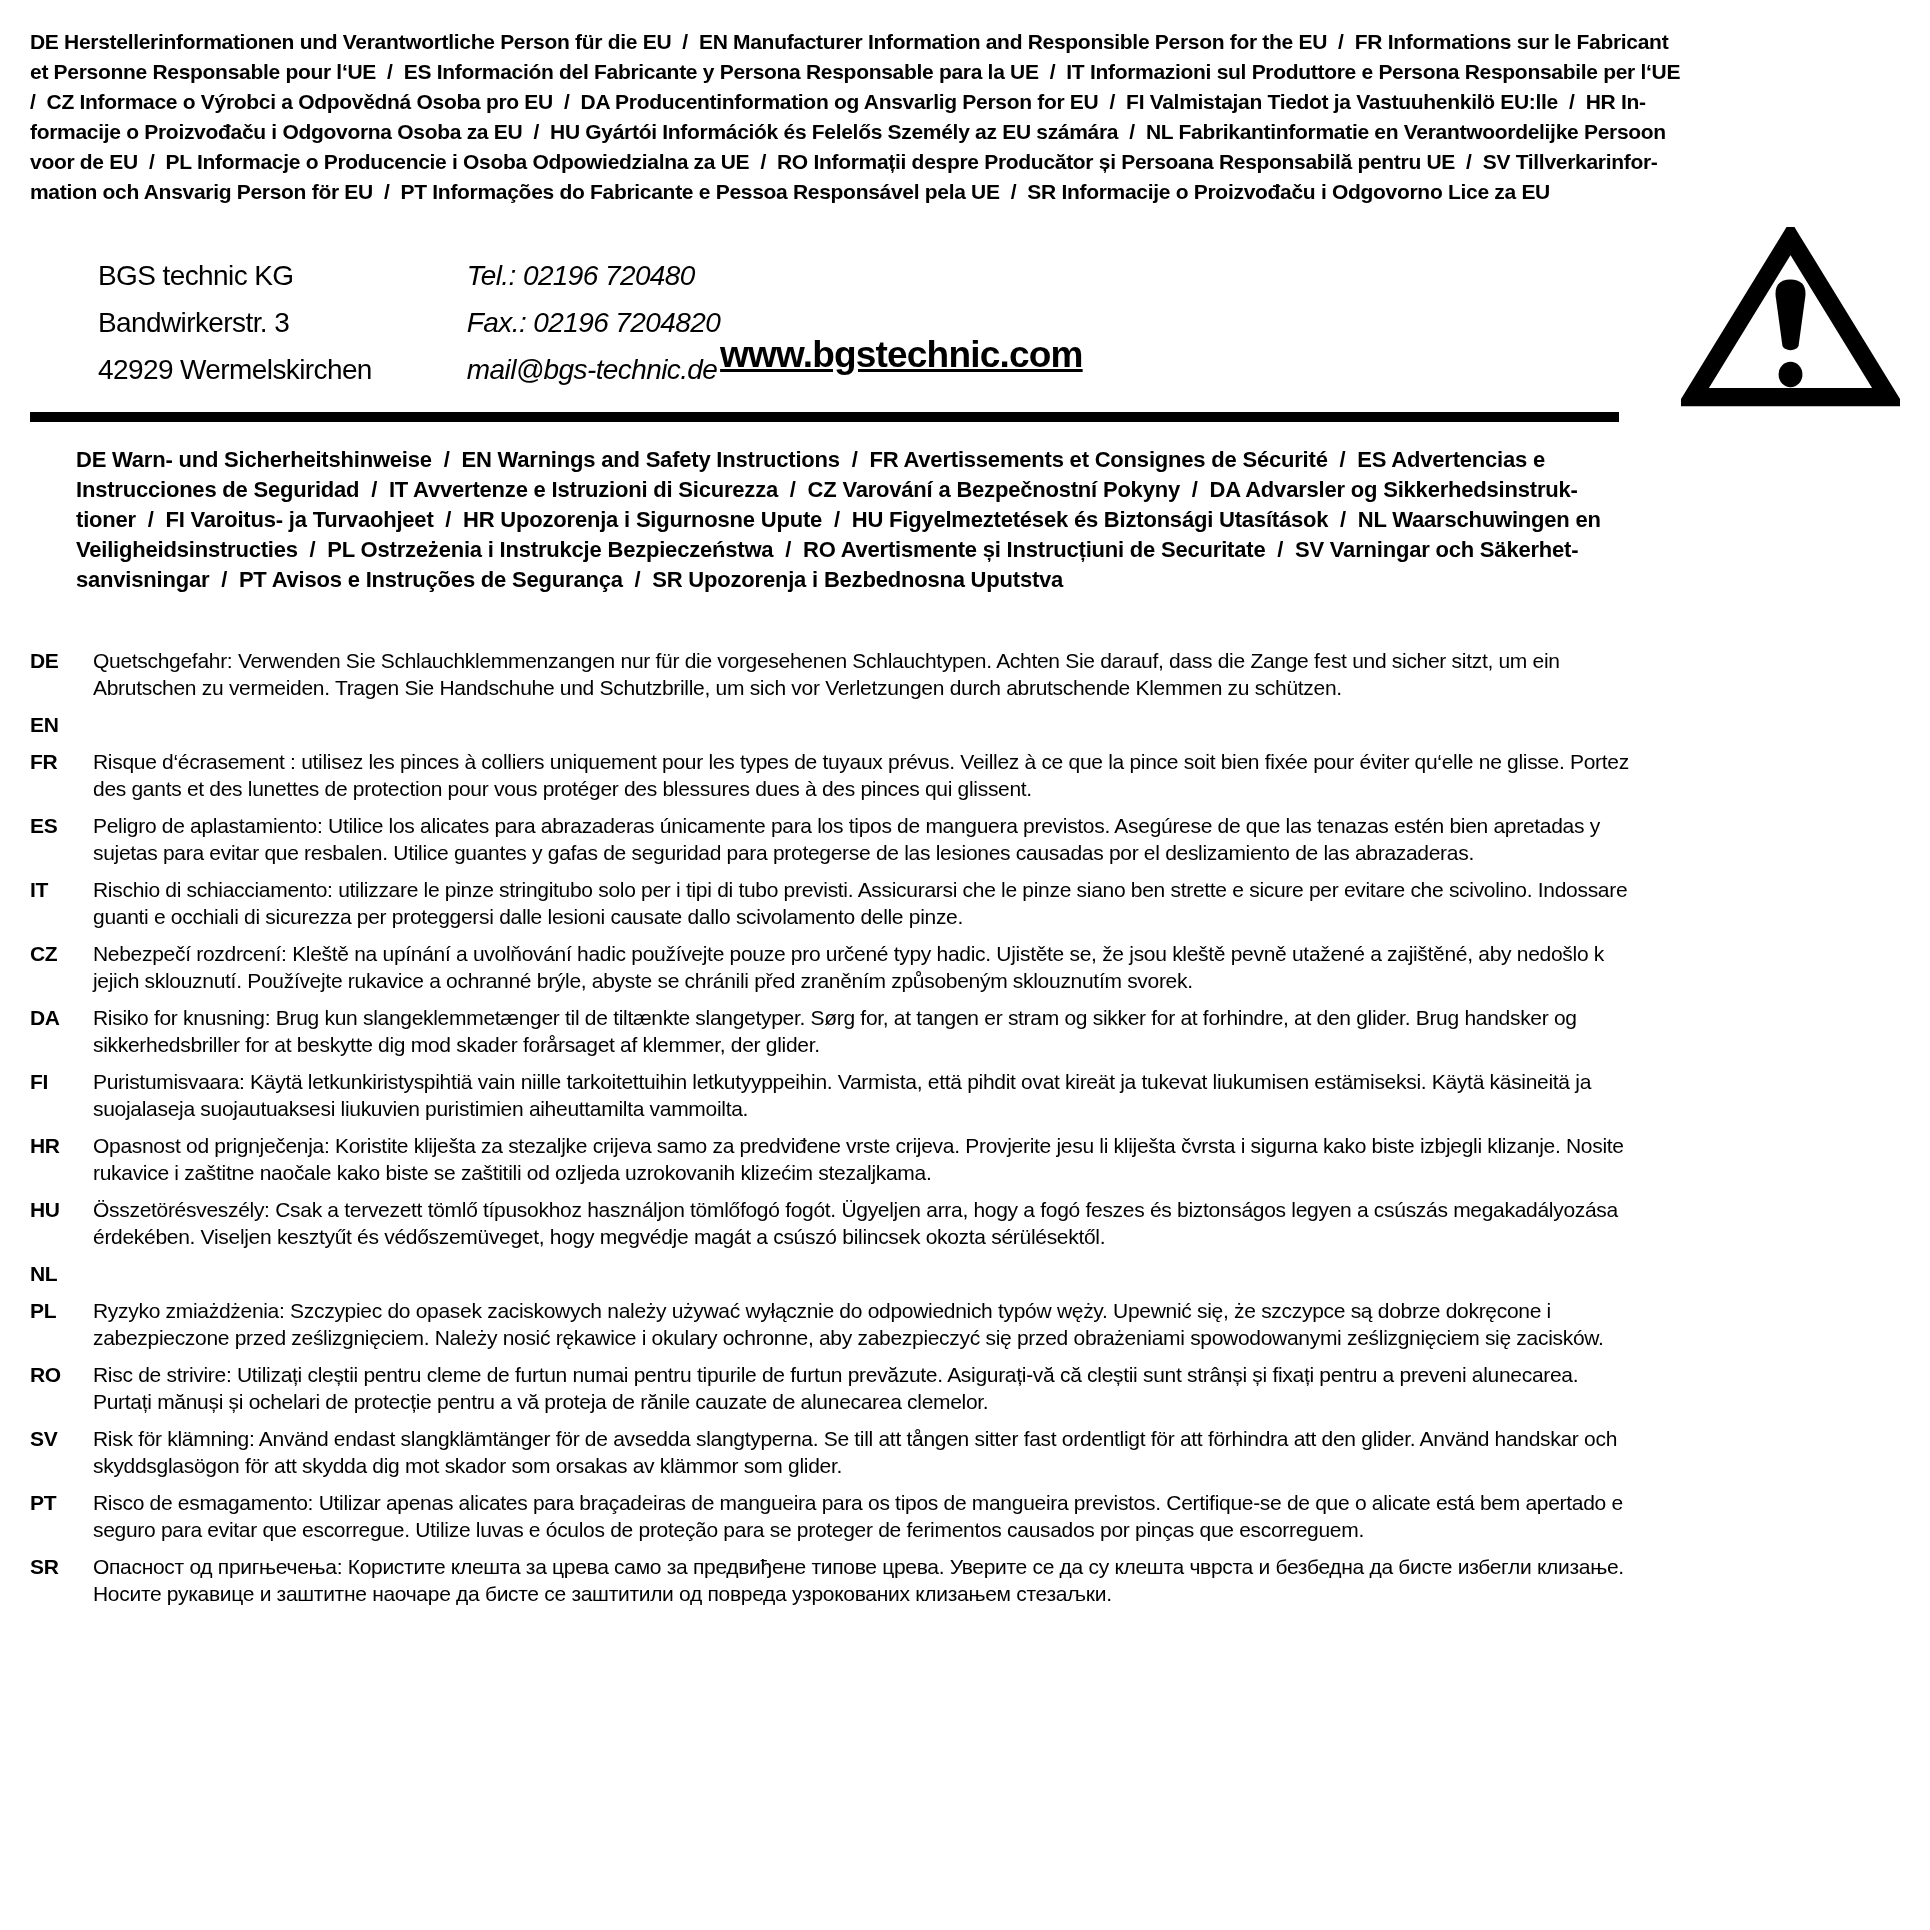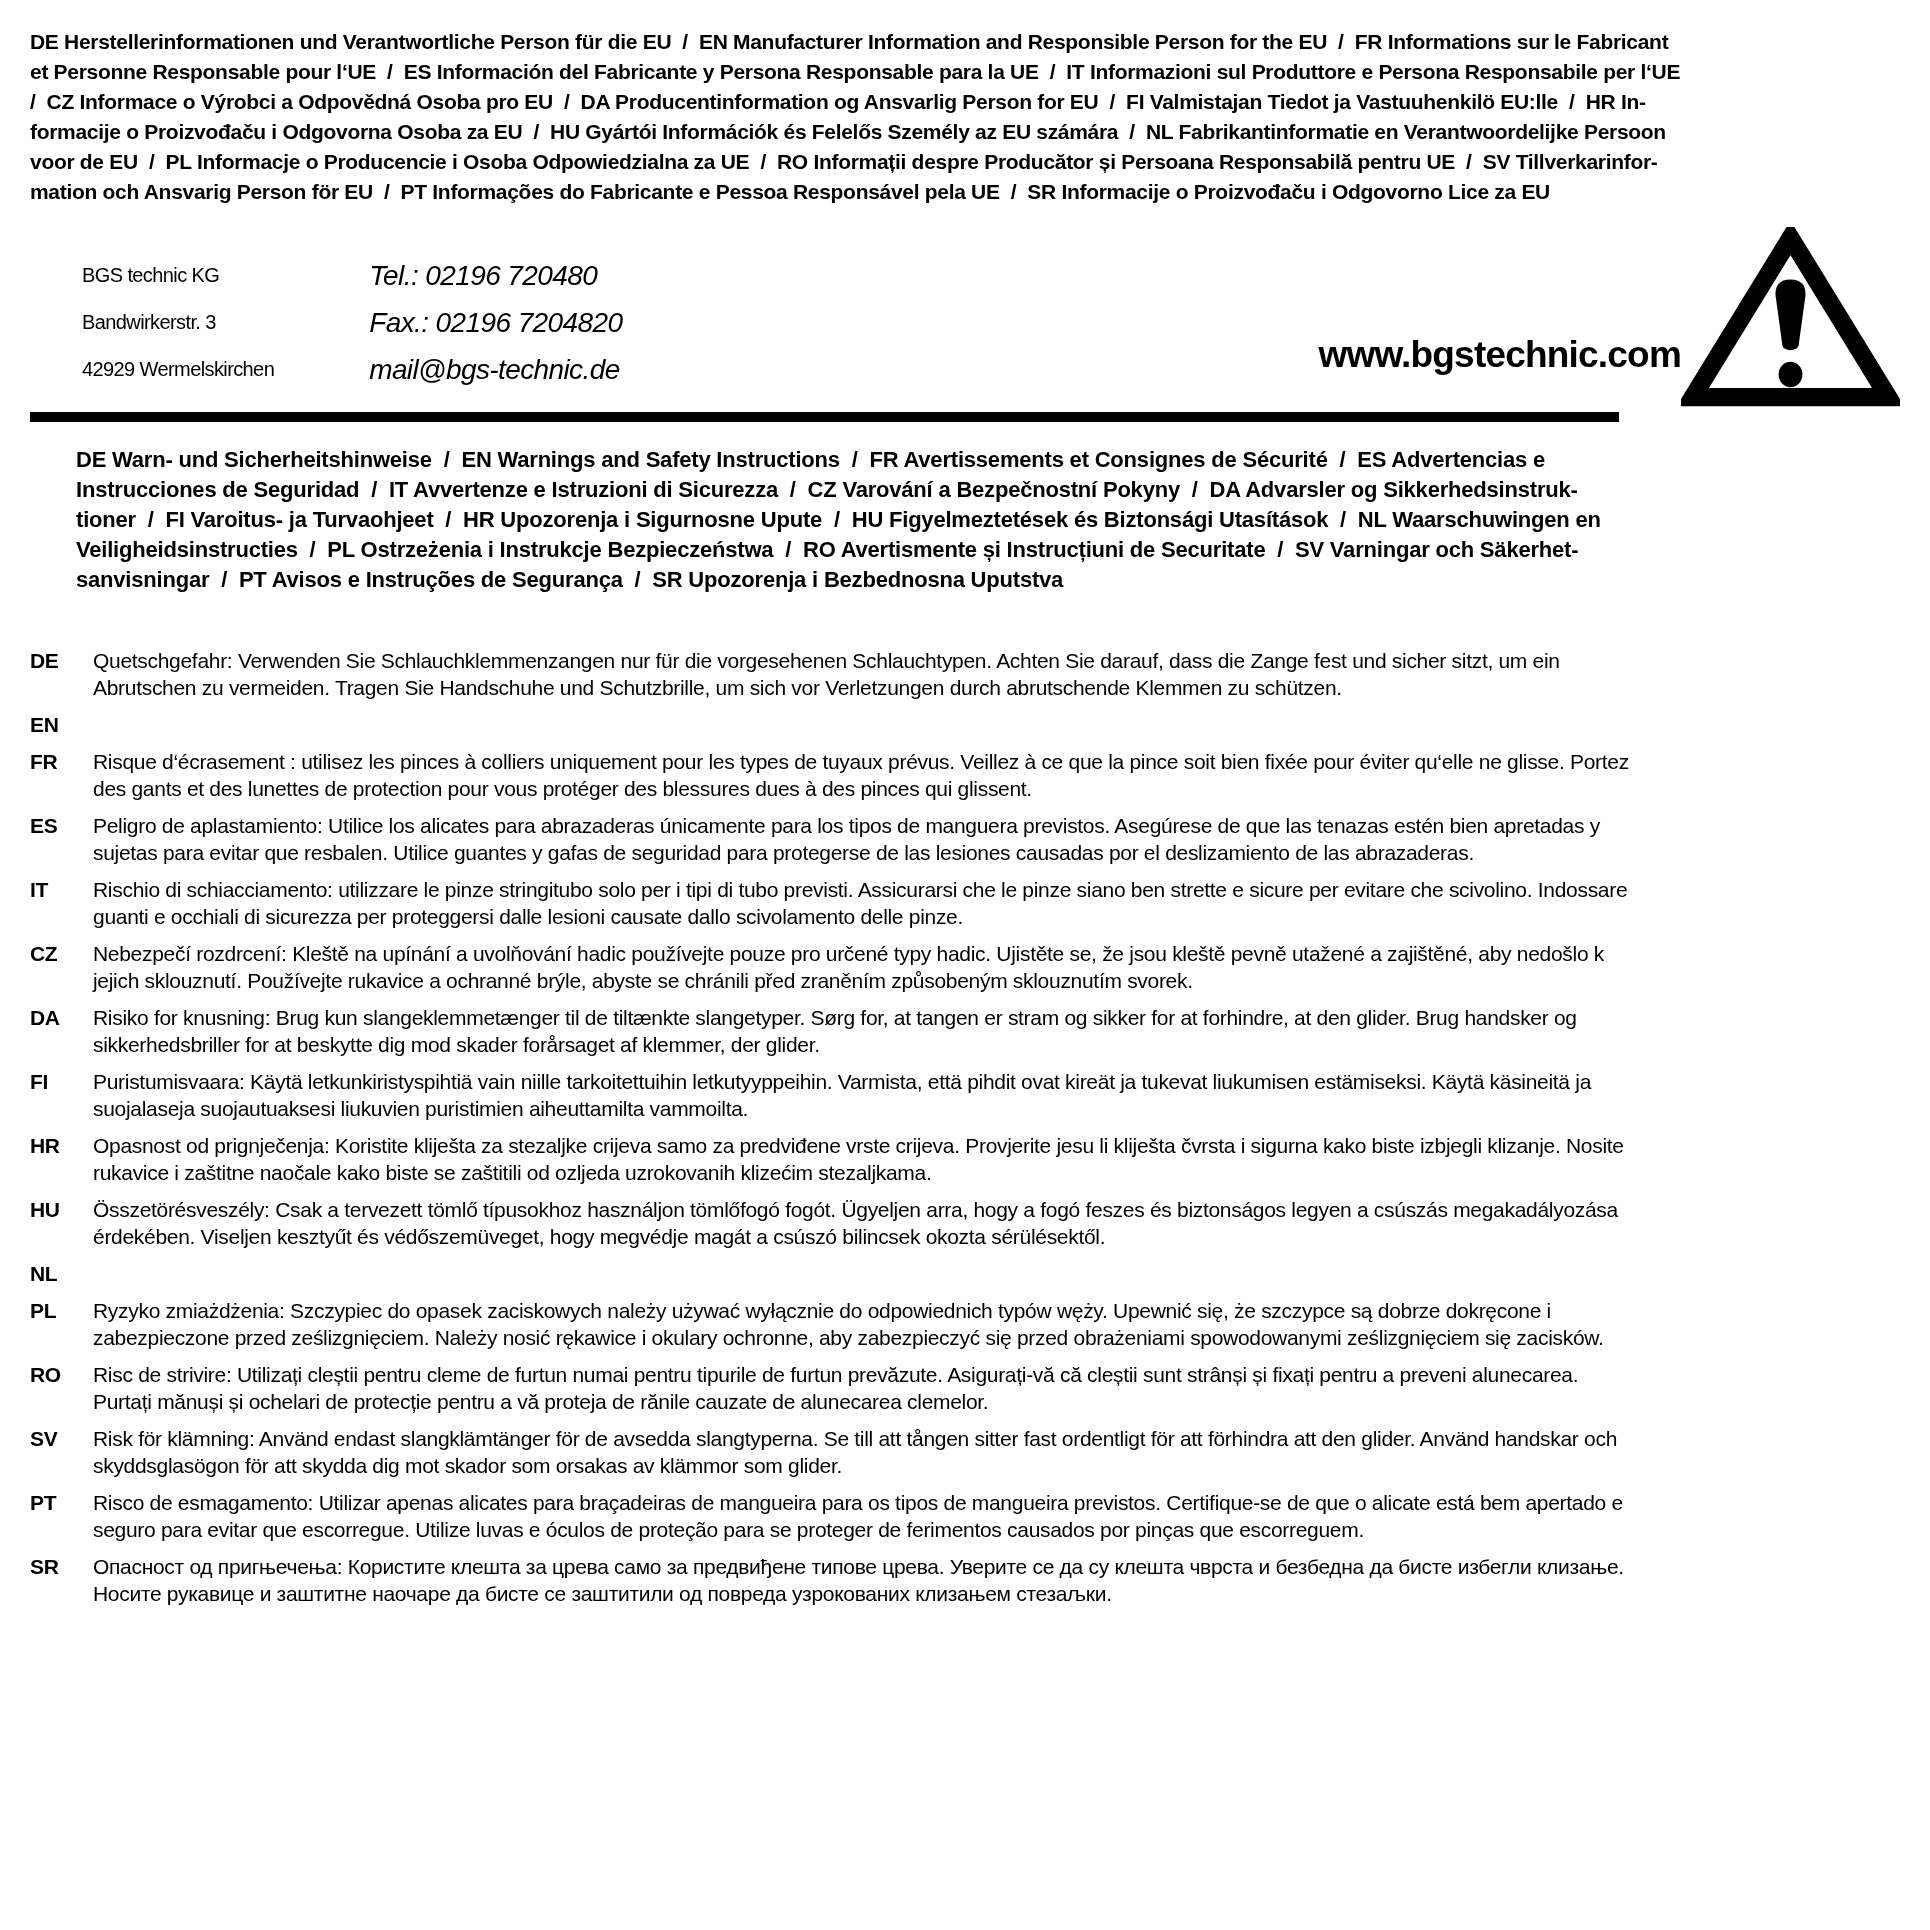--- a/index.html
+++ b/index.html
@@ -11,23 +11,23 @@
   }
   .page { padding: 26.5px 30px 0 30px; }
 
   .hdr1 {
     font-weight: bold; font-size: 21px; line-height: 30px;
     letter-spacing: -0.3px; white-space: pre;
   }
 
   .company-row { display: flex; margin-top: 20px; height: 181px; }
   .logo { flex: 0 0 366px; }
-  .addr-col  { margin-left: 52px;  margin-top: 25px; font-size: 20px; line-height: 47px; letter-spacing: -0.6px; }
+  .addr-col  { margin-left: 68px;  margin-top: 25px; font-size: 28px; line-height: 47px; letter-spacing: -0.6px; }
   .contact-col { margin-left: 95px; margin-top: 25px; font-size: 28px; line-height: 47px; letter-spacing: -0.6px; font-style: italic; }
-  .site-col { flex: 1; text-align: right; }
+  .site-col { flex: 1; text-align: left; text-decoration: underline; }
   .site-col .site {
     margin-top: 107px; font-weight: bold; font-size: 37px; letter-spacing: -0.8px;
   }
   .tri-col { flex: 0 0 219px; }
 
   .sep { height: 10px; background: #000; width: 1589px; margin-top: 4.7px; }
 
   .hdr2 {
     margin-top: 23px; font-weight: bold; font-size: 22px; line-height: 30px;
     letter-spacing: -0.2px; white-space: pre; margin-left: 46px;

